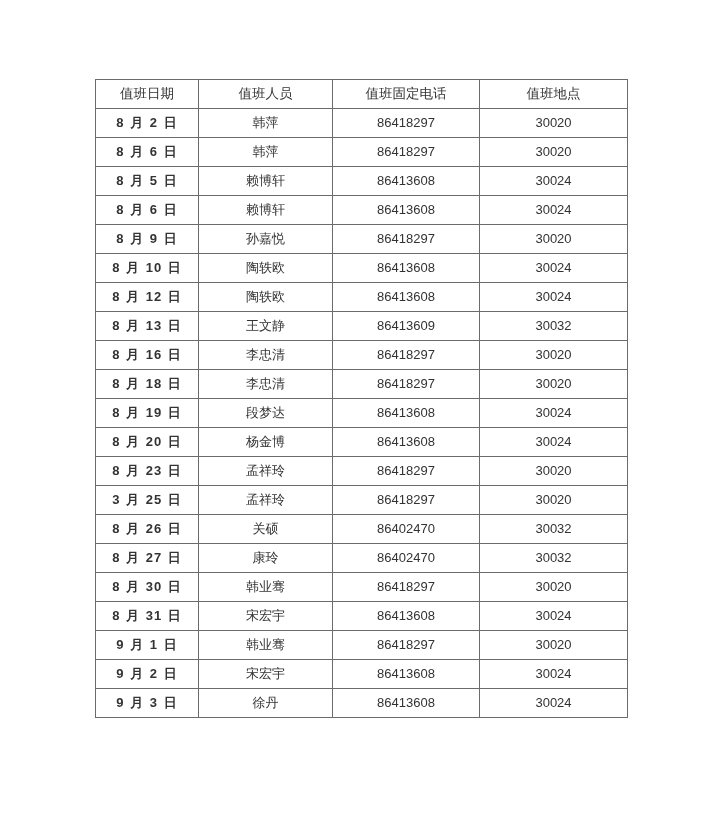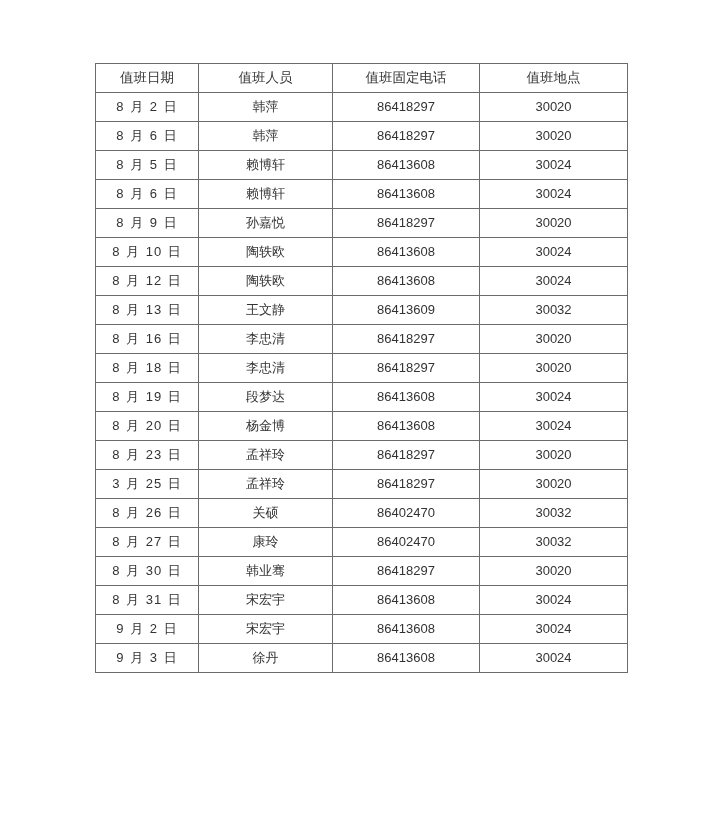--- a/index.html
+++ b/index.html
@@ -11,21 +11,21 @@
       width: 720px;
       height: 819px;
       position: relative;
       overflow: hidden;
       font-family: "Liberation Sans", "DejaVu Sans", sans-serif;
       color: #333333;
     }
     .duty-table {
       position: absolute;
       left: 95px;
-      top: 63px;
+      top: 79px;
       border-collapse: collapse;
       table-layout: fixed;
       width: 444px;
     }
     .duty-table th,
     .duty-table td {
       border: 1px solid #6b6b6b;
       text-align: center;
       vertical-align: middle;
       height: 28px;
@@ -38,20 +38,21 @@
     .duty-table .col-date { width: 103px; }
     .duty-table .col-person { width: 134px; }
     .duty-table .col-phone { width: 147px; }
     .duty-table .col-location { width: 148px; }
     .duty-table th {
       font-size: 13.5px;
     }
     .duty-table td.date-cell {
       letter-spacing: 1px;
       word-spacing: 1px;
+      font-weight: bold;
     }
   </style>
 </head>
 <body>
 
 <table class="duty-table">
   <colgroup>
     <col class="col-date">
     <col class="col-person">
     <col class="col-phone">
@@ -168,20 +169,26 @@
         <td class="phone-cell">86418297</td>
         <td class="location-cell">30020</td>
       </tr>
       <tr>
         <td class="date-cell">8 月 31 日</td>
         <td class="person-cell">宋宏宇</td>
         <td class="phone-cell">86413608</td>
         <td class="location-cell">30024</td>
       </tr>
       <tr>
+        <td class="date-cell">9 月 1 日</td>
+        <td class="person-cell">韩业骞</td>
+        <td class="phone-cell">86418297</td>
+        <td class="location-cell">30020</td>
+      </tr>
+      <tr>
         <td class="date-cell">9 月 2 日</td>
         <td class="person-cell">宋宏宇</td>
         <td class="phone-cell">86413608</td>
         <td class="location-cell">30024</td>
       </tr>
       <tr>
         <td class="date-cell">9 月 3 日</td>
         <td class="person-cell">徐丹</td>
         <td class="phone-cell">86413608</td>
         <td class="location-cell">30024</td>

